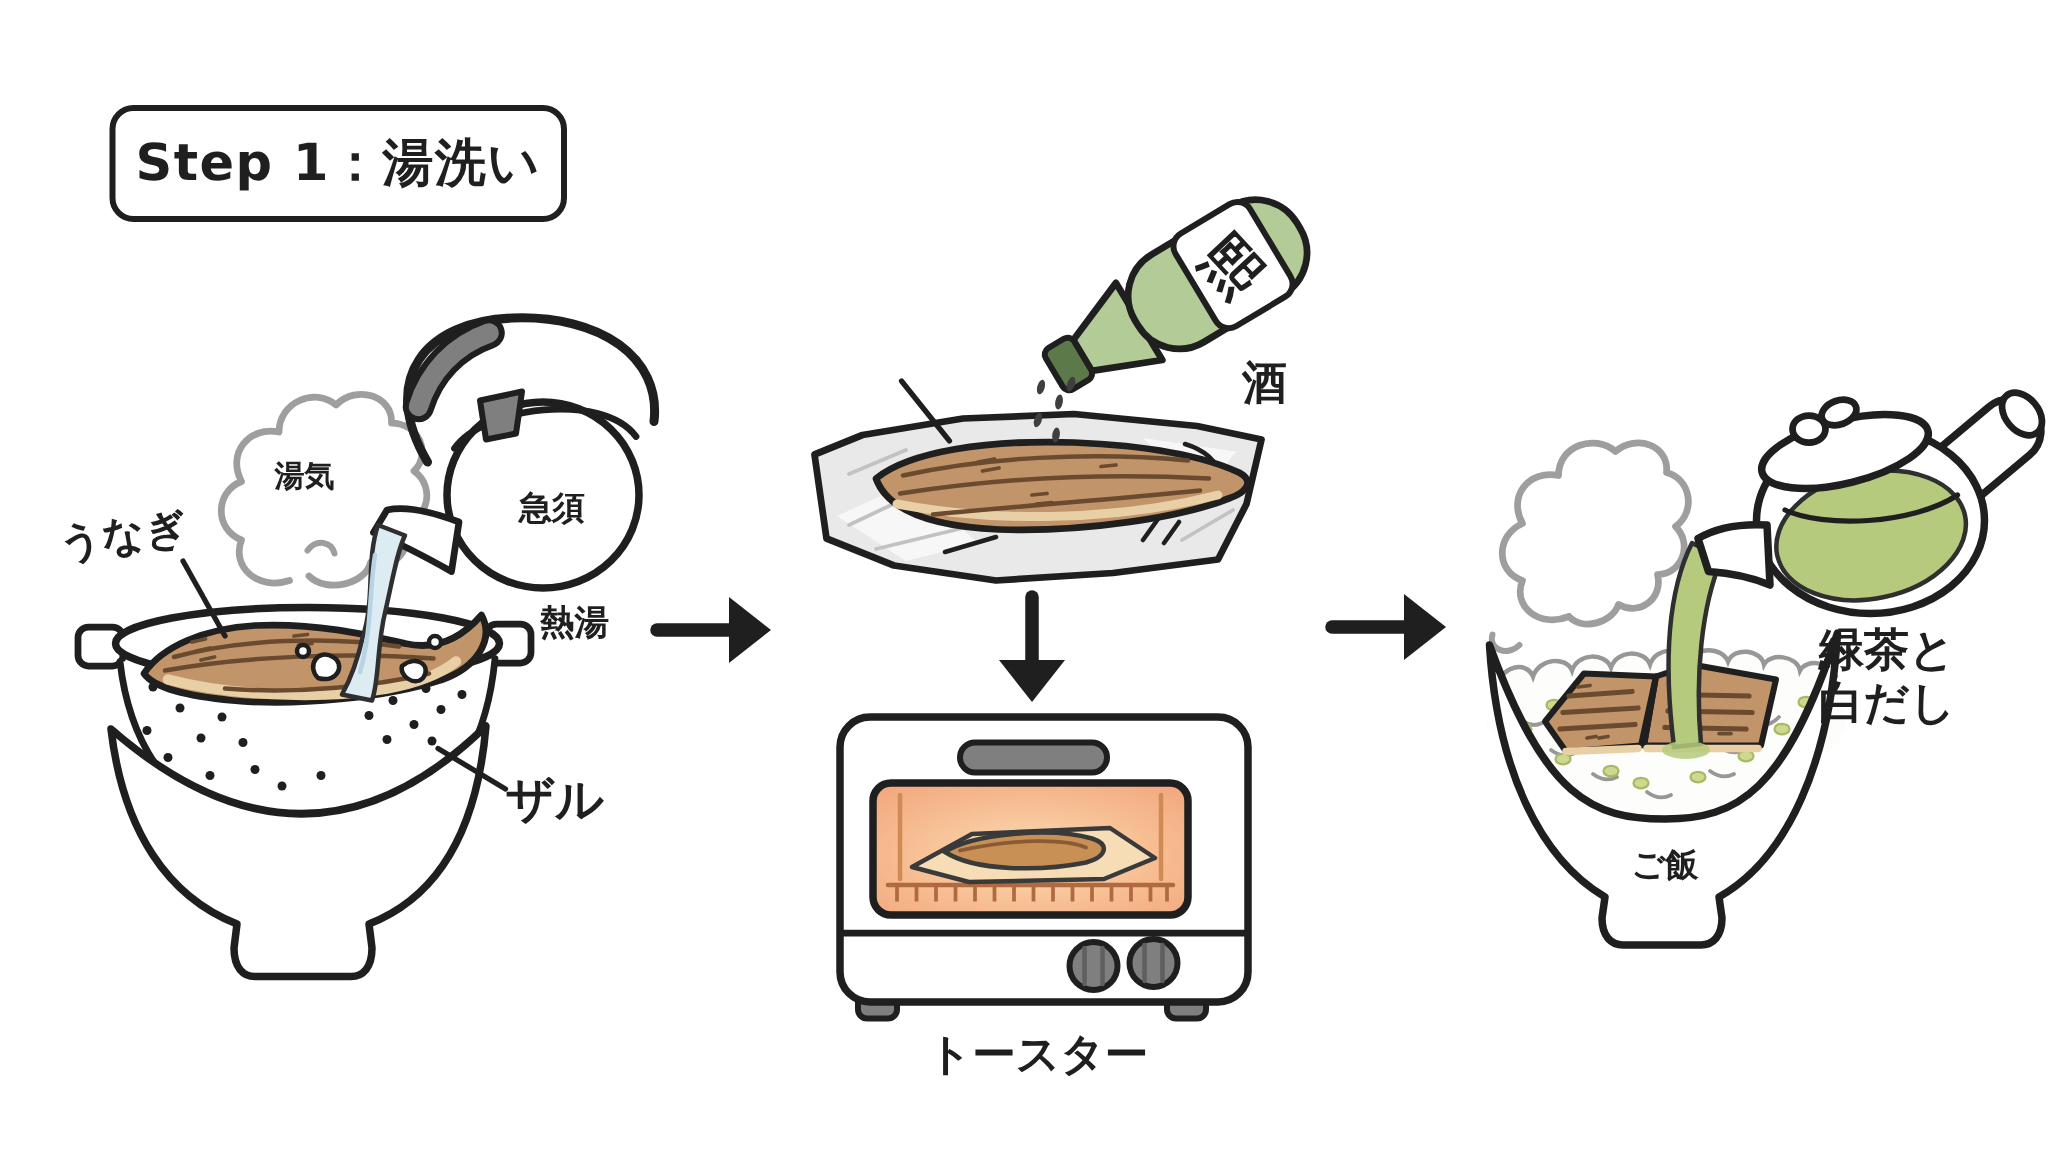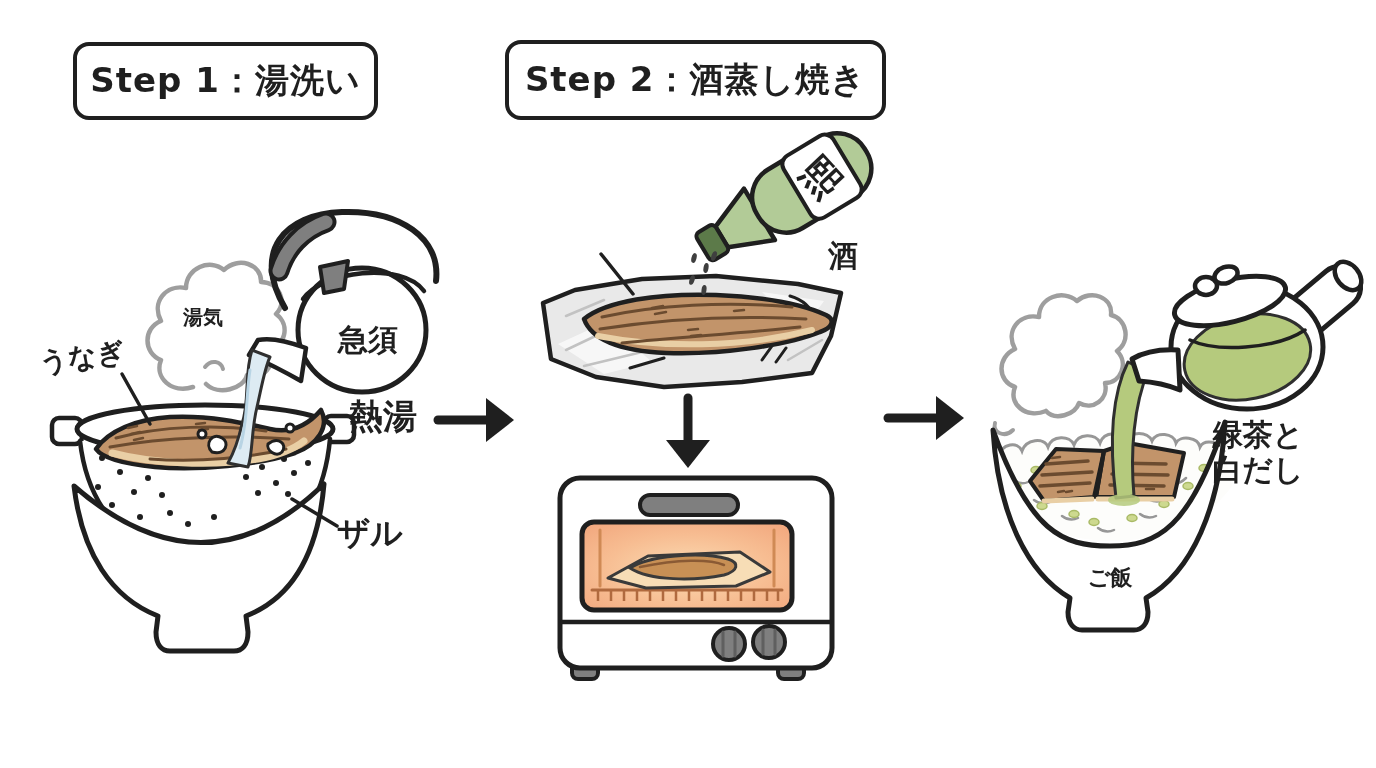--- a/index.html
+++ b/index.html
@@ -7,21 +7,21 @@
     --eel-brown:#c2946a; --eel-dark:#6b4b2f; --eel-light:#e9cfa5; --foil-gray:#e9e9e9;
     --sake-green:#b2cb97; --sake-dark:#5c7a49; --tea-green:#b5ca7d; --rice-fleck:#cdd98f;
     --glow-light:#fbdcb4; --glow-mid:#f7bd92; --glow-deep:#f0a077;
   }
   html,body{margin:0;padding:0;background:#fff;}
   .canvas{position:relative;width:1376px;height:768px;background:#ffffff;overflow:hidden;
           font-family:"DejaVu Sans","Liberation Sans",sans-serif;color:var(--ink);}
   svg.art{position:absolute;left:0;top:0;}
   .title-card{position:absolute;display:flex;align-items:center;justify-content:center;
     border:4px solid var(--ink);border-radius:16px;background:#fff;font-weight:bold;
-    font-size:34px;letter-spacing:1px;}
+    font-size:34px;letter-spacing:1px;margin-top:28px;}
   .lbl{position:absolute;transform:translate(-50%,-50%);font-weight:bold;text-align:center;
     white-space:pre-line;line-height:1.18;}
   
   .o{fill:none;stroke:var(--ink);stroke-linecap:round;stroke-linejoin:round;}
   .w{fill:#ffffff;stroke:var(--ink);stroke-linecap:round;stroke-linejoin:round;}
   .eelf{fill:var(--eel-brown);stroke:var(--ink);stroke-linejoin:round;}
   .eld{fill:none;stroke:var(--eel-dark);stroke-linecap:round;}
   .ell{fill:none;stroke:var(--eel-light);stroke-linecap:round;}
   .gr{fill:none;stroke:var(--steam-gray);stroke-linecap:round;stroke-linejoin:round;}
   .dot{fill:var(--ink);}
@@ -237,29 +237,27 @@
     </g>
 
     <g>
       <path class="w" stroke-width="5" d="M993,430 C1030,532 1062,546 1110,546 C1158,546 1190,528 1225,422 C1220,508 1192,572 1146,598 L1148,612 C1148,624 1142,630 1134,630 L1082,630 C1074,630 1068,624 1068,612 L1070,598 C1026,572 998,512 993,430 Z"></path>
     </g>
   </svg>
 
   <div class="title-card" style="left:73px;top:42px;width:297px;height:70px">
     <span>Step 1：湯洗い</span>
   </div>
-  <div class="title-card" style="left:505px;top:40px;width:373px;height:72px">
-    <span>Step 2：酒蒸し焼き</span>
-  </div>
 
   <div class="lbl" style="left:203px;top:318px;font-size:20px">湯気</div>
   <div class="lbl" style="left:82px;top:357px;font-size:28px;transform:translate(-50%,-50%) rotate(-8deg)">うなぎ</div>
-  <div class="lbl" style="left:368px;top:340px;font-size:30px">急須</div>
-  <div class="lbl" style="left:383px;top:416px;font-size:34px">熱湯</div>
+  <div class="lbl" style="left:368px;top:340px;font-size:22px">急須</div>
+  <div class="lbl" style="left:383px;top:416px;font-size:23px">熱湯</div>
   <div class="lbl" style="left:370px;top:534px;font-size:32px">ザル</div>
 
   <div class="lbl" style="left:843px;top:256px;font-size:30px">酒</div>
+  <div class="lbl" style="left:692px;top:703px;font-size:29px">トースター</div>
 
   <div class="lbl" style="left:1258px;top:452px;font-size:30px">緑茶と
 白だし</div>
   <div class="lbl" style="left:1110px;top:578px;font-size:22px">ご飯</div>
 
 </div>
 
 </body></html>

